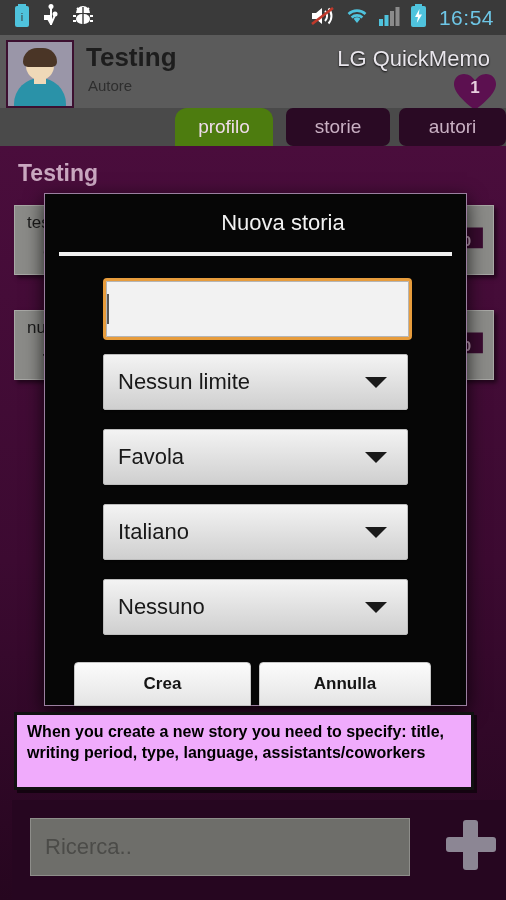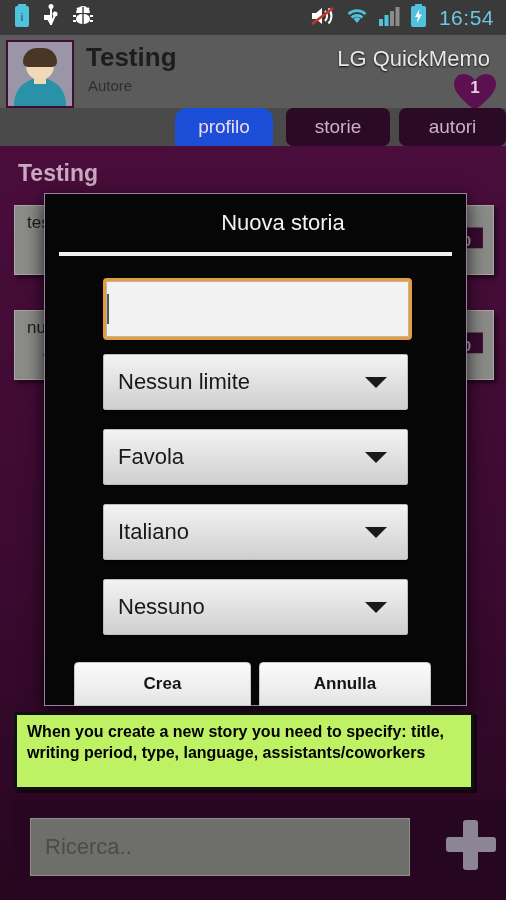--- a/index.html
+++ b/index.html
@@ -50,21 +50,21 @@
     font-size:16px;font-weight:bold;color:#e8cfe0;}
 
   
   .tabs{position:absolute;left:0;top:108px;width:506px;height:38px;}
   .tab{
     position:absolute;top:0;height:38px;
     border-radius:12px 12px 0 0;
     display:flex;align-items:center;justify-content:center;
     font-size:19px;
   }
-  .tab.sel{background:#1d4ed8;color:#efdcea;}
+  .tab.sel{background:#4d7c0f;color:#efdcea;}
   .tab.unsel{background:#2a0a24;color:#c9b0c3;border-radius:7px;}
   .tabstrip-bg{position:absolute;left:0;top:108px;width:506px;height:38px;background:#4a4a4a;}
 
   
   .body-bg{position:absolute;left:0;top:146px;width:506px;height:754px;
     background:linear-gradient(180deg,#4a0d3c 0%,#3c0a31 55%,#26061f 100%);}
   .page-title{position:absolute;left:18px;top:160px;font-size:23px;font-weight:bold;color:#c9a8c0;}
 
   .card{
     position:absolute;left:14px;width:478px;height:68px;
@@ -113,21 +113,21 @@
     background:linear-gradient(180deg,#fbfbfb 0%,#efefef 55%,#e4e4e4 100%);
     border:1px solid #c6c6c6;border-radius:4px 4px 0 0;
     display:flex;align-items:center;justify-content:center;
     font-size:17px;color:#141414;font-weight:bold;
     box-shadow:0 1px 2px rgba(0,0,0,.4);
   }
 
   
   .tip{
     position:absolute;left:14px;top:712px;width:460px;height:78px;
-    background:#bef264;border:3px solid #111;
+    background:#f0abfc;border:3px solid #111;
     box-shadow:3px 3px 0 rgba(0,0,0,.55);
     padding:6px 10px;box-sizing:border-box;
   }
   .tip-text{font-size:16px;font-weight:bold;color:#000;line-height:1.32;}
 
   
   .bottom{position:absolute;left:12px;top:800px;width:506px;height:100px;background:#260620;}
   .search{
     position:absolute;left:18px;top:18px;width:378px;height:56px;
     background:#6e6e6a;border:1px solid #8e8e8a;

